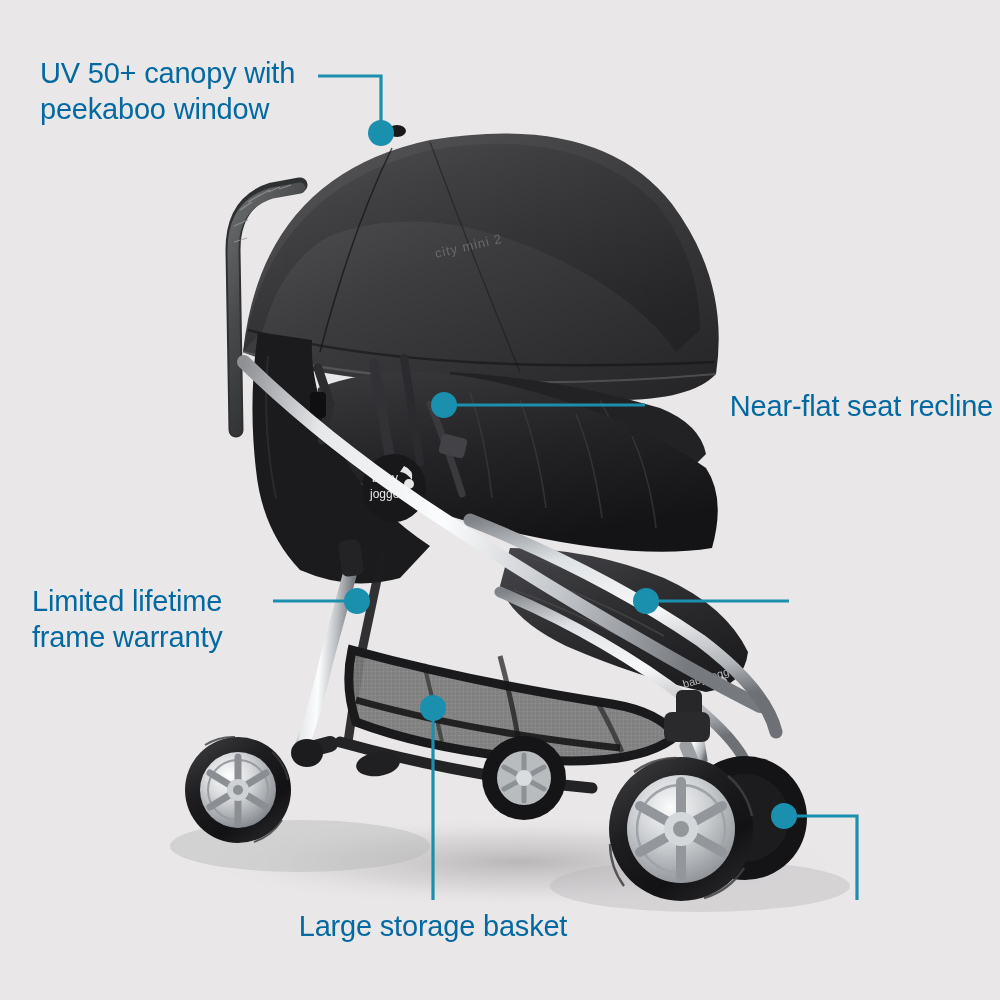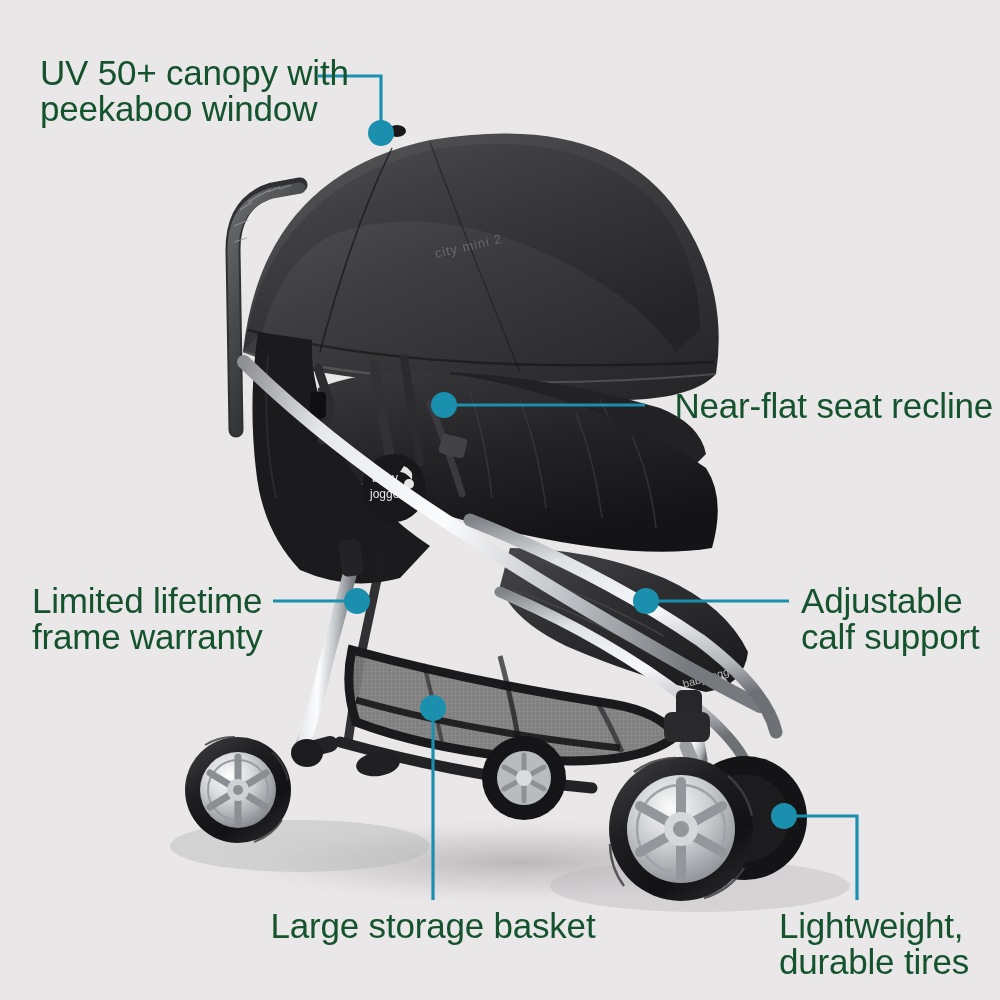--- a/index.html
+++ b/index.html
@@ -11,22 +11,22 @@
     position: relative;
     width: 1000px;
     height: 1000px;
     background: #e9e7e8;
     overflow: hidden;
     font-family: "Liberation Sans", sans-serif;
   }
   
   .callout-text {
     position: absolute;
-    color: #14532d;
-    font-size: 35px;
+    color: #0369a1;
+    font-size: 29px;
     line-height: 36px;
     letter-spacing: -0.2px;
     white-space: pre-line;
     font-weight: 400;
   }
   .ct-right { text-align: right; }
   .ct-left  { text-align: left; }
   .ct-center{ text-align: center; }
 
   
@@ -339,21 +339,17 @@
   </svg>
 
   <div class="callout-text ct-left" style="left:40px; top:55px; width:330px;">UV 50+ canopy with
 peekaboo window</div>
 
   <div class="callout-text ct-right" style="left:663px; top:388px; width:330px;">Near-flat seat recline</div>
 
   <div class="callout-text ct-left" style="left:32px; top:583px; width:300px;">Limited lifetime
 frame warranty</div>
 
-  <div class="callout-text ct-left" style="left:801px; top:583px; width:200px;">Adjustable
-calf support</div>
 
   <div class="callout-text ct-center" style="left:253px; top:908px; width:360px;">Large storage basket</div>
 
-  <div class="callout-text ct-left" style="left:779px; top:908px; width:220px;">Lightweight,
-durable tires</div>
 
 </div>
 
 </body></html>

